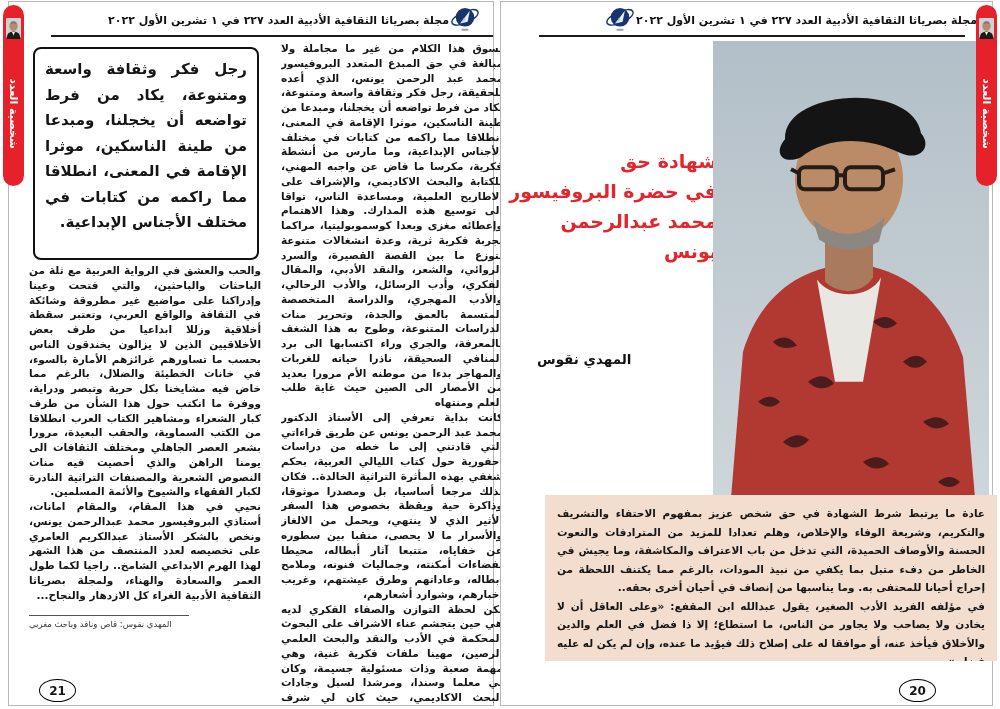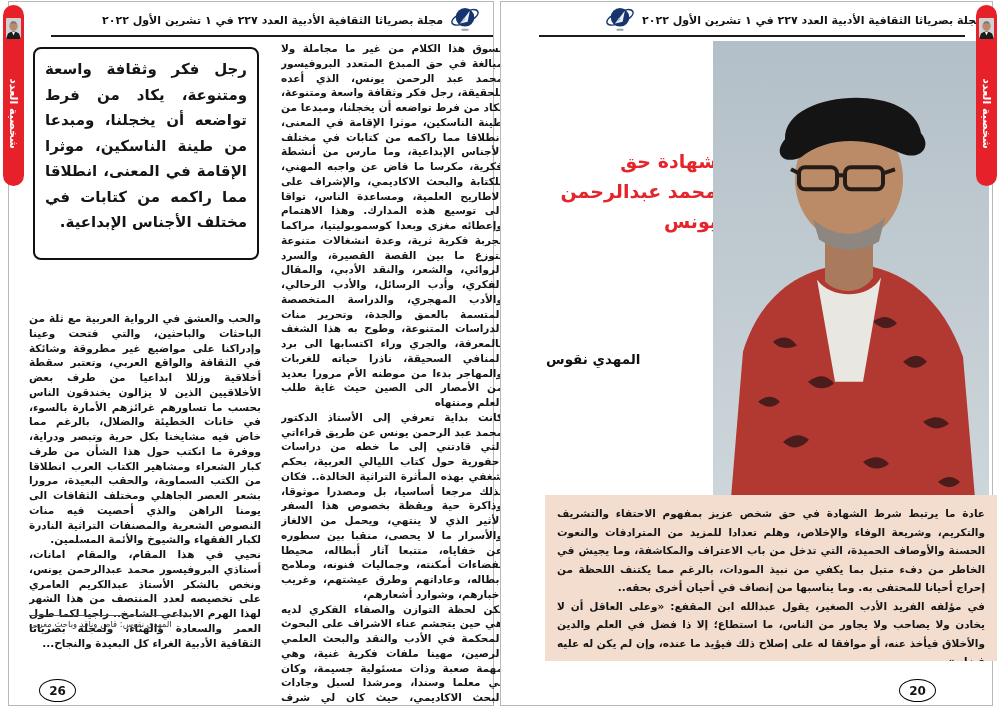--- a/index.html
+++ b/index.html
@@ -3,56 +3,56 @@
 <meta charset="utf-8">
 <style>
   html,body{margin:0;padding:0;background:#fff;}
   .canvas{position:relative;width:1000px;height:709px;background:#fff;overflow:hidden;
           font-family:"DejaVu Sans",sans-serif;color:#151515;}
   .page{position:absolute;top:1px;height:703px;background:#fff;border:1px solid #b8b8b8;}
   .page-left{left:8px;width:484px;}
   .page-right{left:500px;width:491px;}
 
   
-  .hdr{position:absolute;top:5px;height:26px;display:flex;align-items:center;gap:6px;}
+  .hdr{position:absolute;top:5px;height:26px;display:flex;align-items:center;}
   .hdr-text{font-size:11px;font-weight:bold;direction:rtl;white-space:nowrap;color:#111;}
   .hdr-rule{position:absolute;top:33px;height:2px;background:#1c1c1c;}
   .logo{width:32px;height:30px;flex:0 0 auto;}
 
   
   .tab{position:absolute;top:5px;width:21px;height:181px;background:#e62129;border-radius:11px;z-index:5;}
   .tab-photo{position:absolute;top:13px;left:3px;width:15px;height:21px;border-radius:1px;overflow:hidden;}
   .tab-label-wrap{position:absolute;top:42px;left:0;width:21px;height:132px;display:flex;align-items:center;justify-content:center;}
   .tab-label{transform:rotate(90deg);white-space:nowrap;color:#fff;font-size:11px;font-weight:bold;letter-spacing:.5px;}
   .tab-left-pos{left:3px;}
   .tab-right-pos{left:976px;}
 
   
   .quote-box{position:absolute;left:24px;top:45px;width:226px;height:213px;border:2px solid #111;
              border-radius:8px;padding:8px 10px;box-sizing:border-box;direction:rtl;text-align:justify;
              font-size:15px;font-weight:bold;line-height:25.5px;overflow:hidden;}
   .col{position:absolute;direction:rtl;text-align:justify;font-size:10.5px;font-weight:bold;
        line-height:14.75px;overflow:hidden;}
   .col p{margin:0;}
-  .col-a{left:20px;top:261px;width:232px;height:352px;margin-top:48px;}
+  .col-a{left:20px;top:261px;width:232px;height:352px;}
   .col-b{left:272px;top:39px;width:222px;height:666px;}
   .foot-rule{position:absolute;left:20px;top:613px;width:160px;height:1px;background:#555;}
   .footnote{position:absolute;left:20px;top:617px;width:190px;direction:rtl;font-size:8.5px;
             font-weight:normal;color:#333;text-align:left;}
 
   
   .pagenum{position:absolute;top:677px;width:37px;height:23px;border:1.5px solid #000;border-radius:50%;
            display:flex;align-items:center;justify-content:center;font-size:12px;font-weight:bold;box-sizing:border-box;}
   .pn-left{left:30px;} .pn-right{left:398px;}
 
   
   .art-title{position:absolute;left:8px;top:144px;width:208px;direction:rtl;text-align:right;
              color:#e4252b;font-size:19px;font-weight:bold;line-height:30px;}
   .art-title span{display:block;}
-  .author{position:absolute;left:45px;top:349px;direction:rtl;font-size:13.5px;font-weight:bold;color:#111;}
+  .author{position:absolute;left:36px;top:349px;direction:rtl;font-size:13.5px;font-weight:bold;color:#111;}
   .photo{position:absolute;left:212px;top:39px;width:276px;height:457px;overflow:hidden;}
   .hl-box{position:absolute;left:44px;top:493px;width:452px;height:166px;background:#f3ddcf;
           padding:9px 12px;box-sizing:border-box;direction:rtl;text-align:justify;
           font-size:10.5px;font-weight:bold;line-height:18.5px;overflow:hidden;}
   .hl-box p{margin:0;}
 </style>
 </head>
 <body>
 
 <div class="canvas">
@@ -69,51 +69,52 @@
       </svg>
     </div>
     <div class="hdr-rule" style="left:42px;right:0px;"></div>
 
     <div class="quote-box">
       <span>رجل فكر وثقافة واسعة ومتنوعة، يكاد من فرط تواضعه أن يخجلنا، ومبدعا من طينة الناسكين، موثرا الإقامة في المعنى، انطلاقا مما راكمه من كتابات في مختلف الأجناس الإبداعية.</span>
     </div>
 
     <div class="col col-a">
       <p>والحب والعشق في الرواية العربية مع ثلة من الباحثات والباحثين، والتي فتحت وعينا وإدراكنا على مواضيع غير مطروقة وشائكة في الثقافة والواقع العربي، وتعتبر سقطة أخلاقية وزللا ابداعيا من طرف بعض الأخلاقيين الذين لا يزالون يخندقون الناس بحسب ما تساورهم غرائزهم الأمارة بالسوء، في خانات الخطيئة والضلال، بالرغم مما خاض فيه مشايخنا بكل حرية وتبصر ودراية، ووفرة ما انكتب حول هذا الشأن من طرف كبار الشعراء ومشاهير الكتاب العرب انطلاقا من الكتب السماوية، والحقب البعيدة، مرورا بشعر العصر الجاهلي ومختلف الثقافات الى يومنا الراهن والذي أحصيت فيه منات النصوص الشعرية والمصنفات التراثية النادرة لكبار الفقهاء والشيوخ والأئمة المسلمين.</p>
-      <p>نحيي في هذا المقام، والمقام امانات، أستاذي البروفيسور محمد عبدالرحمن يونس، ونخص بالشكر الأستاذ عبدالكريم العامري على تخصيصه لعدد المنتصف من هذا الشهر لهذا الهرم الابداعي الشامخ.. راجيا لكما طول العمر والسعادة والهناء، ولمجلة بصرياثا الثقافية الأدبية الغراء كل البعيدة والنجاح...</p>
+      <p>نحيي في هذا المقام، والمقام امانات، أستاذي البروفيسور محمد عبدالرحمن يونس، ونخص بالشكر الأستاذ عبدالكريم العامري على تخصيصه لعدد المنتصف من هذا الشهر لهذا الهرم الابداعي الشامخ.. راجيا لكما طول العمر والسعادة والهناء، ولمجلة بصرياثا الثقافية الأدبية الغراء كل الازدهار والنجاح...</p>
     </div>
     <div class="foot-rule"></div>
     <div class="footnote">المهدي نقوس: قاص وناقد وباحث مغربي</div>
 
     <div class="col col-b">
       <p>نسوق هذا الكلام من غير ما مجاملة ولا مبالغة في حق المبدع المتعدد البروفيسور محمد عبد الرحمن يونس، الذي أعده للحقيقة، رجل فكر وثقافة واسعة ومتنوعة، يكاد من فرط تواضعه أن يخجلنا، ومبدعا من طينة الناسكين، موثرا الإقامة في المعنى، انطلاقا مما راكمه من كتابات في مختلف الأجناس الإبداعية، وما مارس من أنشطة فكرية، مكرسا ما فاض عن واجبه المهني، للكتابة والبحث الاكاديمي، والإشراف على الاطاريح العلمية، ومساعدة الناس، تواقا الى توسيع هذه المدارك. وهذا الاهتمام وإعطائه مغزى وبعدا كوسموبوليتيا، مراكما تجربة فكرية ثرية، وعدة انشغالات متنوعة تتوزع ما بين القصة القصيرة، والسرد الروائي، والشعر، والنقد الأدبي، والمقال الفكري، وأدب الرسائل، والأدب الرحالي، والأدب المهجري، والدراسة المتخصصة المتسمة بالعمق والجدة، وتحرير منات الدراسات المتنوعة، وطوح به هذا الشغف بالمعرفة، والجري وراء اكتسابها الى برد المنافي السحيقة، ناذرا حياته للغربات والمهاجر بدءا من موطنه الأم مرورا بعديد من الأمصار الى الصين حيث غاية طلب العلم ومنتهاه</p>
       <p>كانت بداية تعرفي إلى الأستاذ الدكتور محمد عبد الرحمن يونس عن طريق قراءاتي التي قادتني إلى ما خطه من دراسات أحفورية حول كتاب الليالي العربية، بحكم شغفي بهذه المأثرة التراثية الخالدة.. فكان بذلك مرجعا أساسيا، بل ومصدرا موثوقا، وذاكرة حية ويقظة بخصوص هذا السفر الأثير الذي لا ينتهي، ويحمل من الالغاز والأسرار ما لا يحصى، منقبا بين سطوره عن خفاياه، متتبعا آثار أبطاله، محيطا بفضاءات أمكنته، وجماليات فنونه، وملامح أبطاله، وعاداتهم وطرق عيشتهم، وغريب أخبارهم، وشوارد أشعارهم،</p>
       <p>لكن لحظة التوازن والصفاء الفكري لديه هي حين يتجشم عناء الاشراف على البحوث المحكمة في الأدب والنقد والبحث العلمي الرصين، مهينا ملفات فكرية غنية، وهي مهمة صعبة وذات مسئولية جسيمة، وكان لي معلما وسندا، ومرشدا لسبل وجادات البحث الاكاديمي، حيث كان لي شرف المشاركة تحت إشرافه في موسوعة الجنسانية العربية والإسلامية قديما وحديثا بجزأيها حول الشعر قديما وحديثا،</p>
     </div>
 
     <div class="pagenum pn-left">
-      <span>26</span>
+      <span>21</span>
     </div>
   </div>
 
   <div class="page page-right">
     <div class="hdr" style="left:103px;">
       <svg class="logo" viewBox="0 0 36 34">
         <ellipse cx="18" cy="14" rx="16" ry="6.5" fill="none" stroke="#16356e" stroke-width="1.6" transform="rotate(-24 18 14)"></ellipse>
         <circle cx="18" cy="14" r="10.5" fill="#16356e"></circle>
         <path d="M12.5,21 L23.5,6.5 L21,19 Z" fill="#e9eef5"></path>
         <path d="M12.5,21 L17,14.5 L19,16.5 Z" fill="#b9c6d8"></path>
         <rect x="14" y="27" width="8" height="2.2" rx="1" fill="#9aa0a6"></rect>
       </svg>
       <span class="hdr-text">مجلة بصرياثا الثقافية الأدبية العدد ٢٢٧ في ١ تشرين الأول ٢٠٢٢</span>
     </div>
     <div class="hdr-rule" style="left:38px;width:426px;"></div>
 
     <div class="art-title">
       <span>شهادة حق</span>
+      <span>في حضرة البروفيسور</span>
       <span>محمد عبدالرحمن يونس</span>
     </div>
 
     <div class="author">المهدي نقوس</div>
 
     <div class="photo">
       <svg viewBox="0 0 276 456" width="276" height="457" preserveAspectRatio="none">
         <defs>
           <linearGradient id="sky" x1="0" y1="0" x2="0" y2="1">
             <stop offset="0" stop-color="#b3bfc8"></stop>

